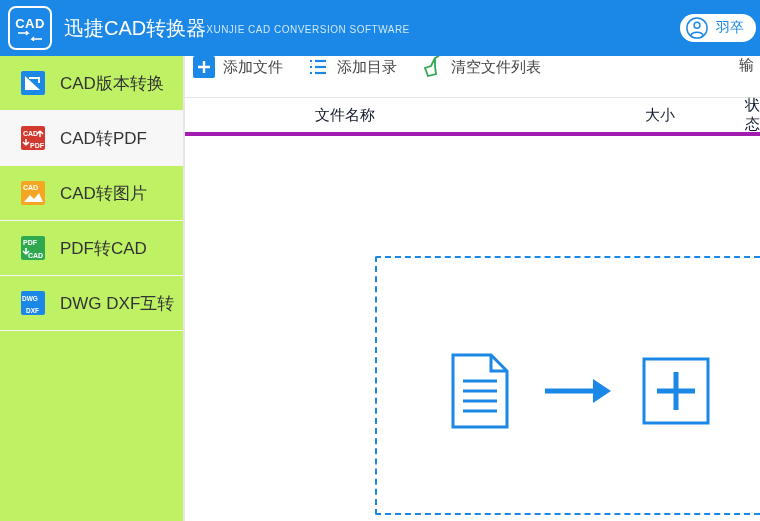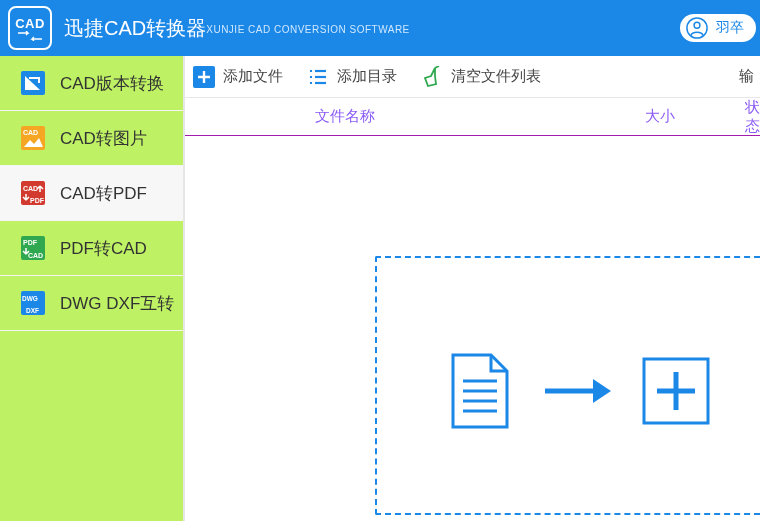--- a/index.html
+++ b/index.html
@@ -20,28 +20,28 @@
   .body { display: flex; height: calc(521px - 56px); }
   
   
   .sidebar { width: 224px; background: #bef264; border-right: 1px solid #e6e6e6; }
   .side-item { height: 55px; display: flex; align-items: center; padding-left: 20px; gap: 14px; font-size: 17px; color: #333; border-bottom: 1px solid #f5f5f5; cursor: pointer; }
   .side-item.active { background: #f7f7f7; }
   .side-icon { width: 26px; height: 26px; display: flex; align-items: center; justify-content: center; }
 
   
   .main { flex: 1; display: flex; flex-direction: column; border-left: 1px solid #e6e6e6; }
-  .toolbar { height: 42px; display: flex; align-items: center; padding-left: 8px; border-bottom: 1px solid #e6e6e6; gap: 24px; }
+  .toolbar { height: 42px; display: flex; align-items: flex-start; padding-left: 8px; border-bottom: 1px solid #e6e6e6; gap: 24px; }
   .tool-btn { display: flex; align-items: center; gap: 8px; font-size: 15px; color: #444; cursor: pointer; }
   .tool-icon { width: 22px; height: 22px; display: flex; align-items: center; justify-content: center; }
   .toolbar-spacer { flex: 1; }
   .tool-right { font-size: 15px; color: #444; padding-right: 6px; }
 
   
-  .table-head { height: 38px; display: flex; align-items: center; font-size: 15px; color: #8b5cf6; border-bottom: 1px solid #a21caf; padding-left: 130px; }
+  .table-head { height: 38px; display: flex; align-items: center; font-size: 15px; color: #0f172a; border-bottom: 4px solid #a21caf; padding-left: 130px; }
   .th-name { width: 260px; text-align: left; }
   .th-size { width: 170px; text-align: center; }
   .th-status { flex: 1; }
 
   
   .drop-wrap { flex: 1; position: relative; }
   .drop-zone { position: absolute; left: 190px; top: 120px; right: -20px; bottom: 6px; border: 2px dashed #1b87e6; border-radius: 2px; display: flex; flex-direction: column; align-items: center; justify-content: center; gap: 24px; cursor: pointer; padding-top: 10px; }
   .drop-graphic { display: flex; align-items: center; gap: 28px; }
   .drop-hint { color: #1b87e6; font-size: 18px; }
 
@@ -79,42 +79,42 @@
       <span class="side-icon">
         <svg width="26" height="26" viewBox="0 0 26 26">
             <rect x="1" y="1" width="24" height="24" rx="2" fill="#1b87e6"></rect>
             <path d="M5 20 L5 6 L20 20 Z" fill="#fff"></path>
             <path d="M9 8 L19 8 L19 13" stroke="#fff" stroke-width="2" fill="none"></path>
           </svg>
       </span>
       <span>CAD版本转换</span>
     </div>
 
-    <div class="side-item">
-      <span class="side-icon">
-        <svg width="26" height="26" viewBox="0 0 26 26">
-            <rect x="1" y="1" width="24" height="24" rx="2" fill="#f5a623"></rect>
-            <text x="3" y="10" font-size="7" fill="#fff" font-weight="bold">CAD</text>
-            <path d="M4 22 L10 15 L14 19 L19 13 L23 22 Z" fill="#fff"></path>
-          </svg>
-      </span>
-      <span>CAD转图片</span>
-    </div>
-
     <div class="side-item active">
       <span class="side-icon">
         <svg width="26" height="26" viewBox="0 0 26 26">
             <rect x="1" y="1" width="24" height="24" rx="2" fill="#d33a2f"></rect>
             <text x="3" y="11" font-size="7" fill="#fff" font-weight="bold">CAD</text>
             <text x="10" y="23" font-size="7" fill="#fff" font-weight="bold">PDF</text>
             <path d="M6 14 L6 20 M6 20 L3 17 M6 20 L9 17" stroke="#fff" stroke-width="1.5" fill="none"></path>
             <path d="M20 12 L20 6 M20 6 L17 9 M20 6 L23 9" stroke="#fff" stroke-width="1.5" fill="none"></path>
           </svg>
       </span>
       <span>CAD转PDF</span>
+    </div>
+
+    <div class="side-item">
+      <span class="side-icon">
+        <svg width="26" height="26" viewBox="0 0 26 26">
+            <rect x="1" y="1" width="24" height="24" rx="2" fill="#f5a623"></rect>
+            <text x="3" y="10" font-size="7" fill="#fff" font-weight="bold">CAD</text>
+            <path d="M4 22 L10 15 L14 19 L19 13 L23 22 Z" fill="#fff"></path>
+          </svg>
+      </span>
+      <span>CAD转图片</span>
     </div>
 
     <div class="side-item">
       <span class="side-icon">
         <svg width="26" height="26" viewBox="0 0 26 26">
             <rect x="1" y="1" width="24" height="24" rx="2" fill="#2fa84f"></rect>
             <text x="3" y="10" font-size="7" fill="#fff" font-weight="bold">PDF</text>
             <text x="8" y="23" font-size="7" fill="#fff" font-weight="bold">CAD</text>
             <path d="M6 13 L6 19 M6 19 L3 16 M6 19 L9 16" stroke="#fff" stroke-width="1.5" fill="none"></path>
           </svg>

